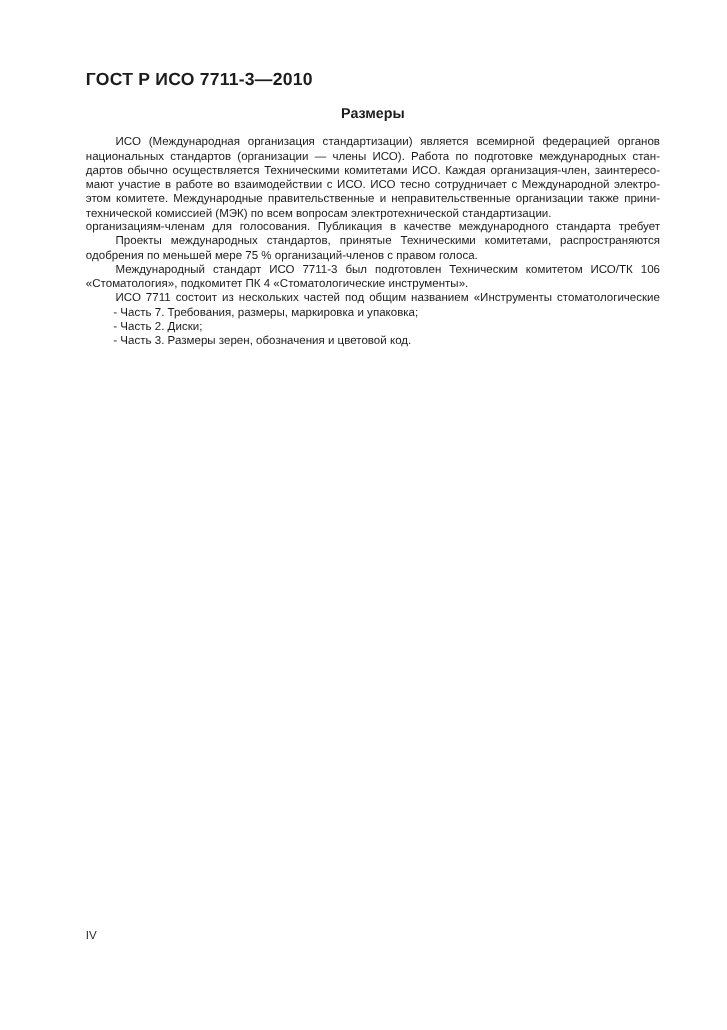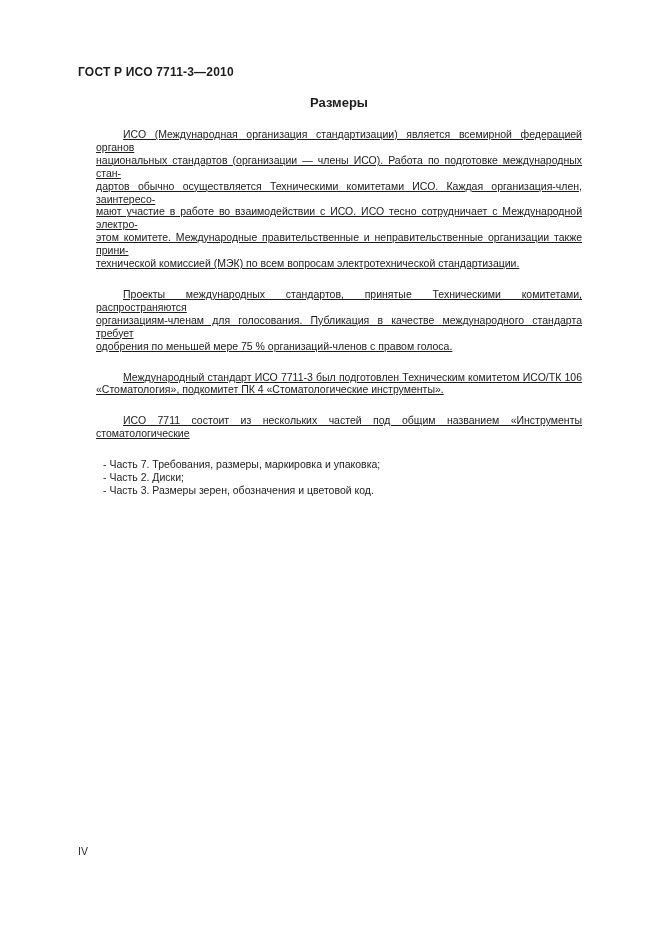--- a/index.html
+++ b/index.html
@@ -17,39 +17,38 @@
     overflow: hidden;
   }
   .content {
     position: absolute;
     left: 78px;
     top: 66px;
     width: 522px;
   }
   .doc-number {
     font-weight: bold;
-    font-size: 12px;
+    font-size: 16px;
     line-height: 13px;
     letter-spacing: 0.2px;
   }
   .title {
     text-align: center;
     font-weight: bold;
     font-size: 13px;
     line-height: 15px;
     margin-top: 16px;
     margin-bottom: 13px;
   }
   .body-text {
     font-size: 10.5px;
     line-height: 12.9px;
   }
   .para {
-    margin: 18px;
-    text-decoration: underline;
+    margin: 0;
   }
   .line {
     text-align: justify;
     text-align-last: justify;
     white-space: normal;
   }
   .line.first {
     text-indent: 27px;
   }
   .line.last {
@@ -80,22 +79,22 @@
       <div id="paragraphs">
           <div class="para">
             <div class="line first">ИСО (Международная организация стандартизации) является всемирной федерацией органов</div>
             <div class="line">национальных стандартов (организации — члены ИСО). Работа по подготовке международных стан-</div>
             <div class="line">дартов обычно осуществляется Техническими комитетами ИСО. Каждая организация-член, заинтересо-</div>
             <div class="line">мают участие в работе во взаимодействии с ИСО. ИСО тесно сотрудничает с Международной электро-</div>
             <div class="line">этом комитете. Международные правительственные и неправительственные организации также прини-</div>
             <div class="line last">технической комиссией (МЭК) по всем вопросам электротехнической стандартизации.</div>
           </div>
           <div class="para">
+            <div class="line">организациям-членам для голосования. Публикация в качестве международного стандарта требует</div>
             <div class="line first">Проекты международных стандартов, принятые Техническими комитетами, распространяются</div>
-            <div class="line">организациям-членам для голосования. Публикация в качестве международного стандарта требует</div>
             <div class="line last">одобрения по меньшей мере 75 % организаций-членов с правом голоса.</div>
           </div>
           <div class="para">
             <div class="line first">Международный стандарт ИСО 7711-3 был подготовлен Техническим комитетом ИСО/ТК 106</div>
             <div class="line last">«Стоматология», подкомитет ПК 4 «Стоматологические инструменты».</div>
           </div>
           <div class="para">
             <div class="line first">ИСО 7711 состоит из нескольких частей под общим названием «Инструменты стоматологические</div>
           </div>
         </div>

